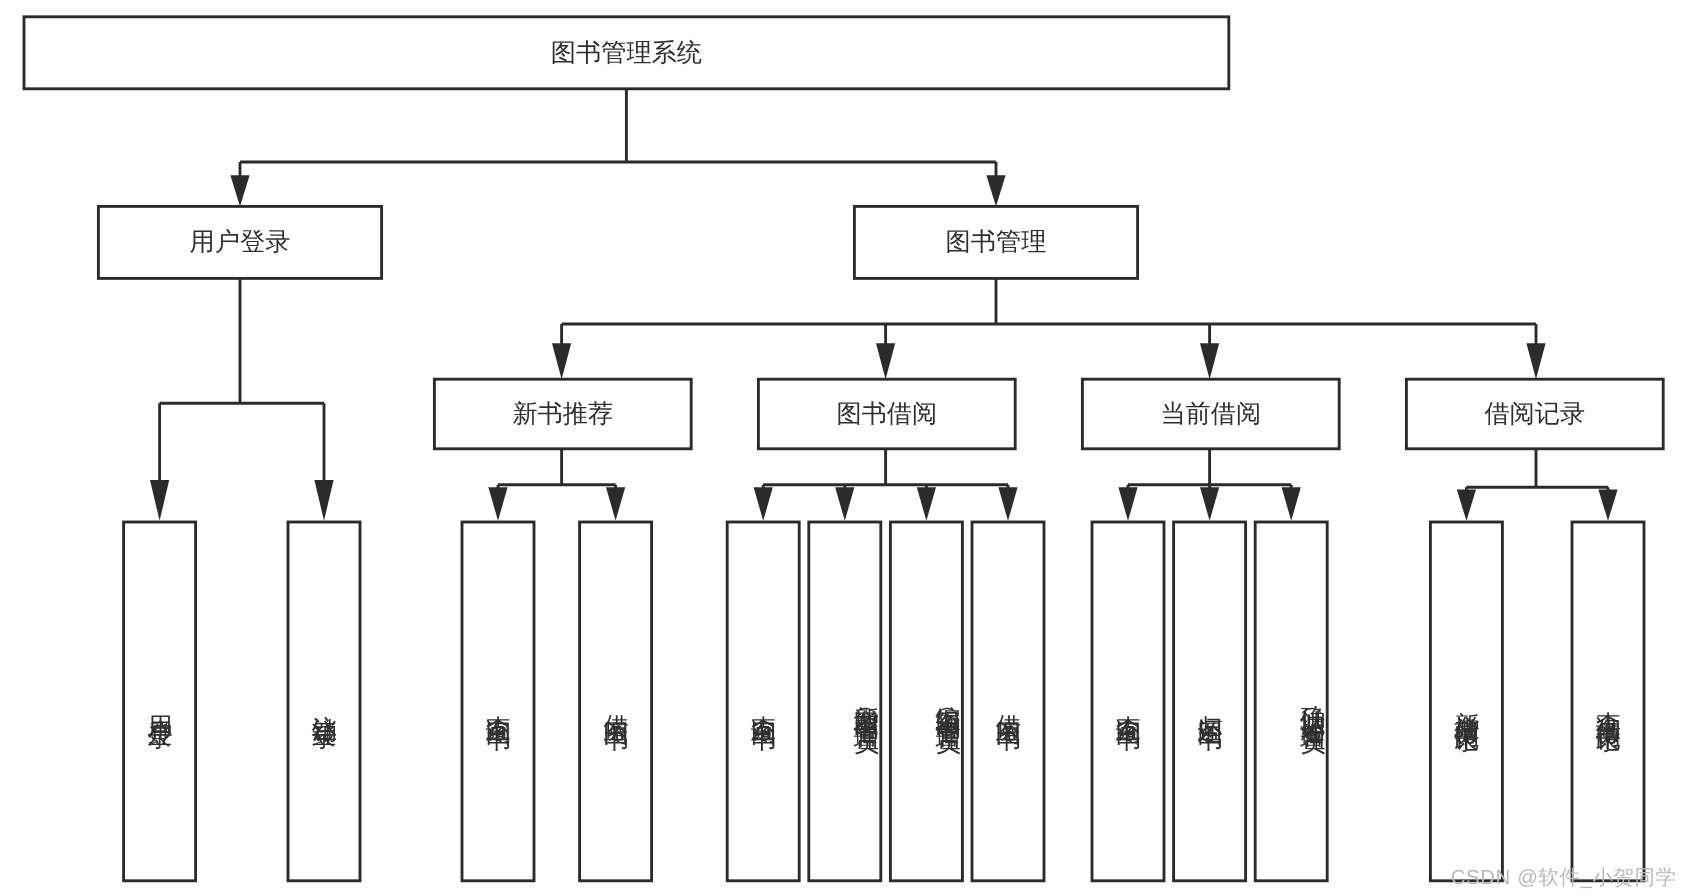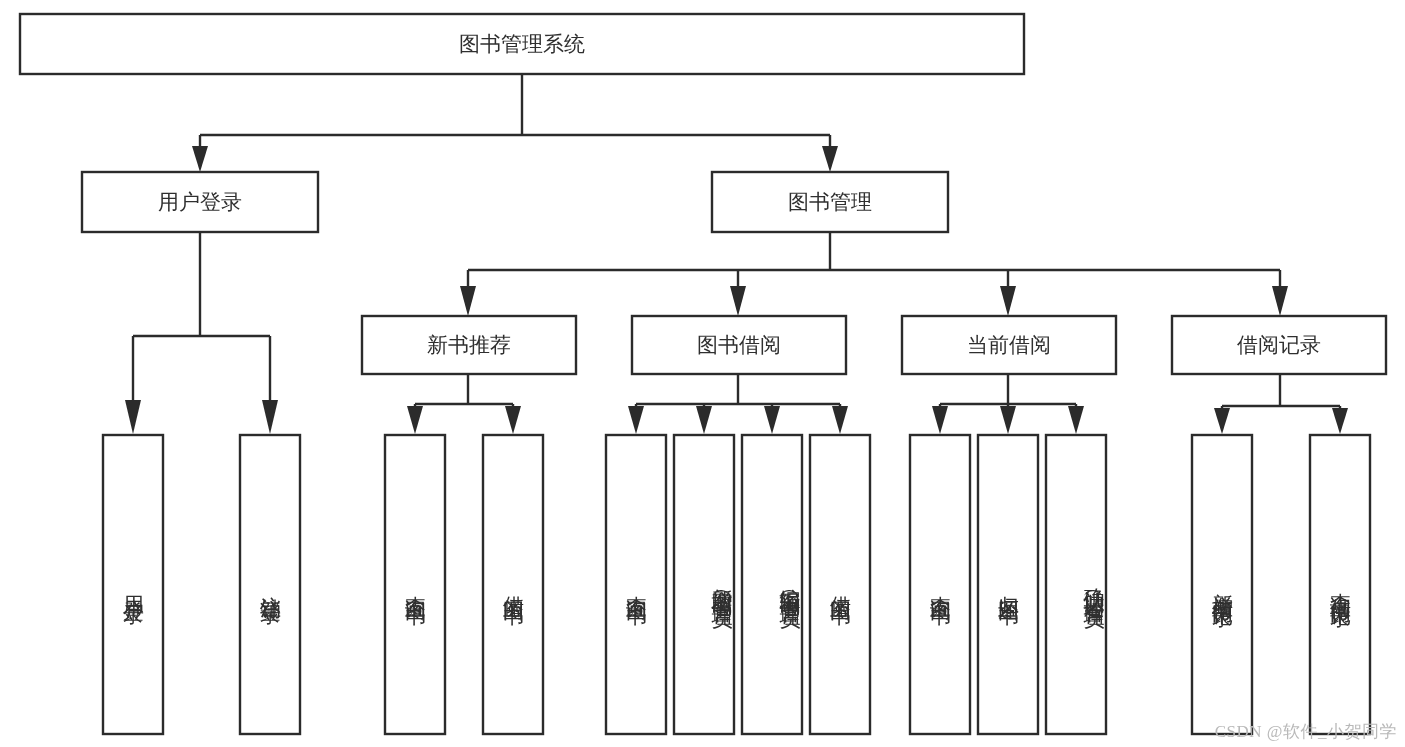--- a/index.html
+++ b/index.html
@@ -63,21 +63,21 @@
     letter-spacing: 3px;
     white-space: nowrap;
     pointer-events: none;
     user-select: none;
   }
   .watermark {
     position: absolute;
     right: 8px;
     bottom: 4px;
     color: #b9b9b9;
-    font-family: Liberation Serif, serif;
+    font-family: Liberation Sans, sans-serif;
     font-size: 17px;
     letter-spacing: 0.5px;
     white-space: nowrap;
   }
 </style>
 </head>
 <body>
 
 <div id="diagram-root">
 

